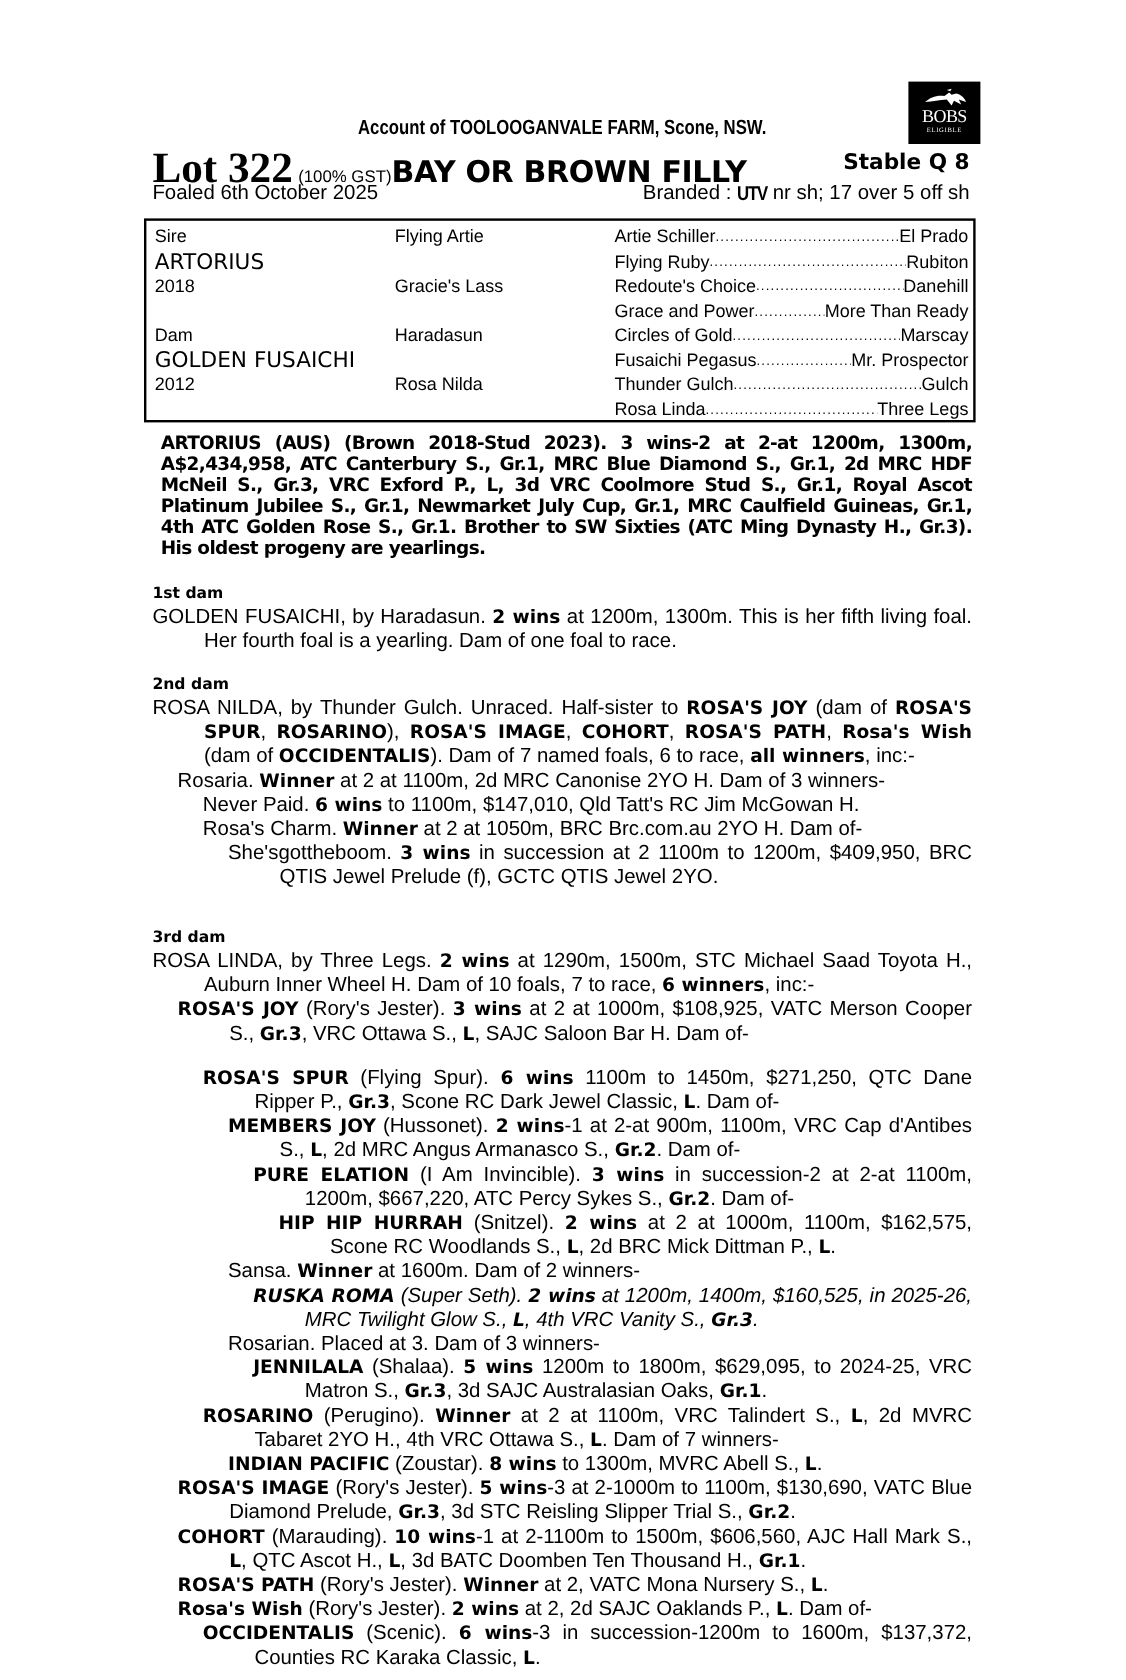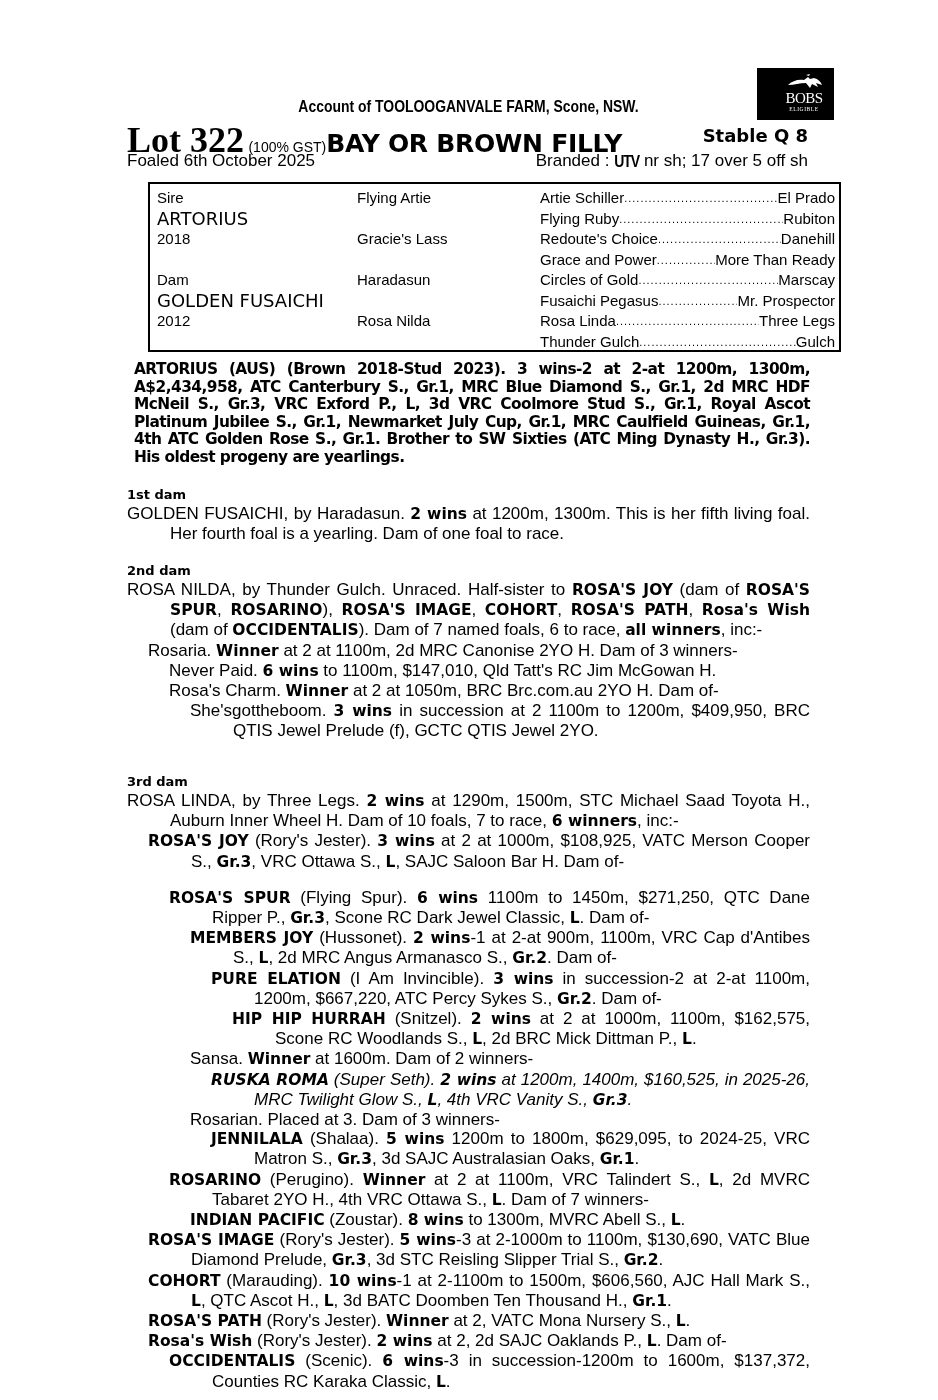--- a/index.html
+++ b/index.html
@@ -2,35 +2,35 @@
 <html><head>
 <meta charset="utf-8">
 <style>
   html, body { margin: 0; padding: 0; background: #ffffff; }
   body { width: 938px; height: 1400px; position: relative; overflow: hidden;
          font-family: "Liberation Sans", sans-serif; color: #000; }
   .page { position: absolute; left: 127px; top: 0; width: 683px; }
   .header-account { position: absolute; left: 0; top: 97px; width: 683px; text-align: center;
                     font-size: 17px; font-weight: bold; transform: scaleX(0.82); transform-origin: center; letter-spacing: 0px; }
   .logo { position: absolute; left: 630px; top: 68px; width: 60px; height: 52px; background: #000;
-          color: #fff; text-align: center; padding-left: 17px; }
+          color: #fff; text-align: center; }
   .logo svg { display: block; margin: 5px auto 0; }
   .logo .bobs { font-family: "Liberation Serif", serif; font-size: 15px; line-height: 14px; letter-spacing: -0.5px; }
   .logo .elig { font-family: "Liberation Serif", serif; font-size: 5.5px; letter-spacing: 0.6px; line-height: 8px; }
   .title-row { position: absolute; left: 0; top: 119px; width: 683px; height: 30px; }
   .lot { font-size: 36px; font-weight: 900; letter-spacing: 0px; font-family: Liberation Serif, serif; }
   .gst { font-size: 14px; font-weight: normal; font-family: "Liberation Sans", sans-serif; }
   .sex { font-size: 25px; font-weight: 900; font-family: "DejaVu Sans", sans-serif; letter-spacing: -0.3px; }
   .stable { position: absolute; right: 2px; top: 6px; font-size: 18px; font-weight: 900; font-family: "DejaVu Sans", sans-serif; }
   .foaled-row { position: absolute; left: 0; top: 151px; width: 683px; font-size: 17px; }
   .foaled-row .branded { position: absolute; right: 2px; top: 0; }
   .brand-mark { font-size: 14px; font-weight: bold; letter-spacing: -1px; display: inline-block; transform: scaleY(1.2); }
 
   .pedigree { position: absolute; left: -7px; top: 182px; width: 693px; height: 170px;
-              border: 2px solid #000; box-sizing: border-box; margin-left: 28px; }
+              border: 2px solid #000; box-sizing: border-box; }
   .ped-col1 { position: absolute; left: 7px; top: 4px; width: 200px; }
   .ped-col2 { position: absolute; left: 207px; top: 4px; width: 180px; }
   .ped-col3 { position: absolute; left: 390px; top: 4px; width: 295px; }
   .ped-cell { height: 20.5px; font-size: 15px; line-height: 20.5px; white-space: nowrap; }
   .ped-cell.big { font-size: 18px; font-weight: 400; font-family: "DejaVu Sans", sans-serif; }
   .ped-row3 { display: flex; height: 20.5px; line-height: 20.5px; font-size: 15px; white-space: nowrap; }
   .ped-row3 .l { flex: 0 0 auto; }
   .ped-row3 .dots { flex: 1 1 auto; overflow: hidden; color: #000; letter-spacing: 1px; font-size: 11px; }
   .ped-row3 .dots::before { content: "........................................................................................................"; }
   .ped-row3 .r { flex: 0 0 auto; }
@@ -117,28 +117,28 @@
           <span class="l">Circles of Gold</span>
           <span class="dots"></span>
           <span class="r">Marscay</span>
         </div>
       <div class="ped-row3">
           <span class="l">Fusaichi Pegasus</span>
           <span class="dots"></span>
           <span class="r">Mr. Prospector</span>
         </div>
       <div class="ped-row3">
+          <span class="l">Thunder Gulch</span>
+          <span class="dots"></span>
+          <span class="r">Gulch</span>
+        </div>
+      <div class="ped-row3">
           <span class="l">Rosa Linda</span>
           <span class="dots"></span>
           <span class="r">Three Legs</span>
-        </div>
-      <div class="ped-row3">
-          <span class="l">Thunder Gulch</span>
-          <span class="dots"></span>
-          <span class="r">Gulch</span>
         </div>
     </div>
   </div>
 
   <div class="sire-para">ARTORIUS (AUS) (Brown 2018-Stud 2023). 3 wins-2 at 2-at 1200m, 1300m, A$2,434,958, ATC Canterbury S., Gr.1, MRC Blue Diamond S., Gr.1, 2d MRC HDF McNeil S., Gr.3, VRC Exford P., L, 3d VRC Coolmore Stud S., Gr.1, Royal Ascot Platinum Jubilee S., Gr.1, Newmarket July Cup, Gr.1, MRC Caulfield Guineas, Gr.1, 4th ATC Golden Rose S., Gr.1. Brother to SW Sixties (ATC Ming Dynasty H., Gr.3). His oldest progeny are yearlings.</div>
 
   <div class="section" style="top:485px;">
     <div class="sec-h">1st dam</div>
     <div class="p ind0"><span>GOLDEN FUSAICHI, by Haradasun. </span><b>2 wins</b><span> at 1200m, 1300m. This is her fifth living foal. Her fourth foal is a yearling. Dam of one foal to race.</span></div>
   </div>

